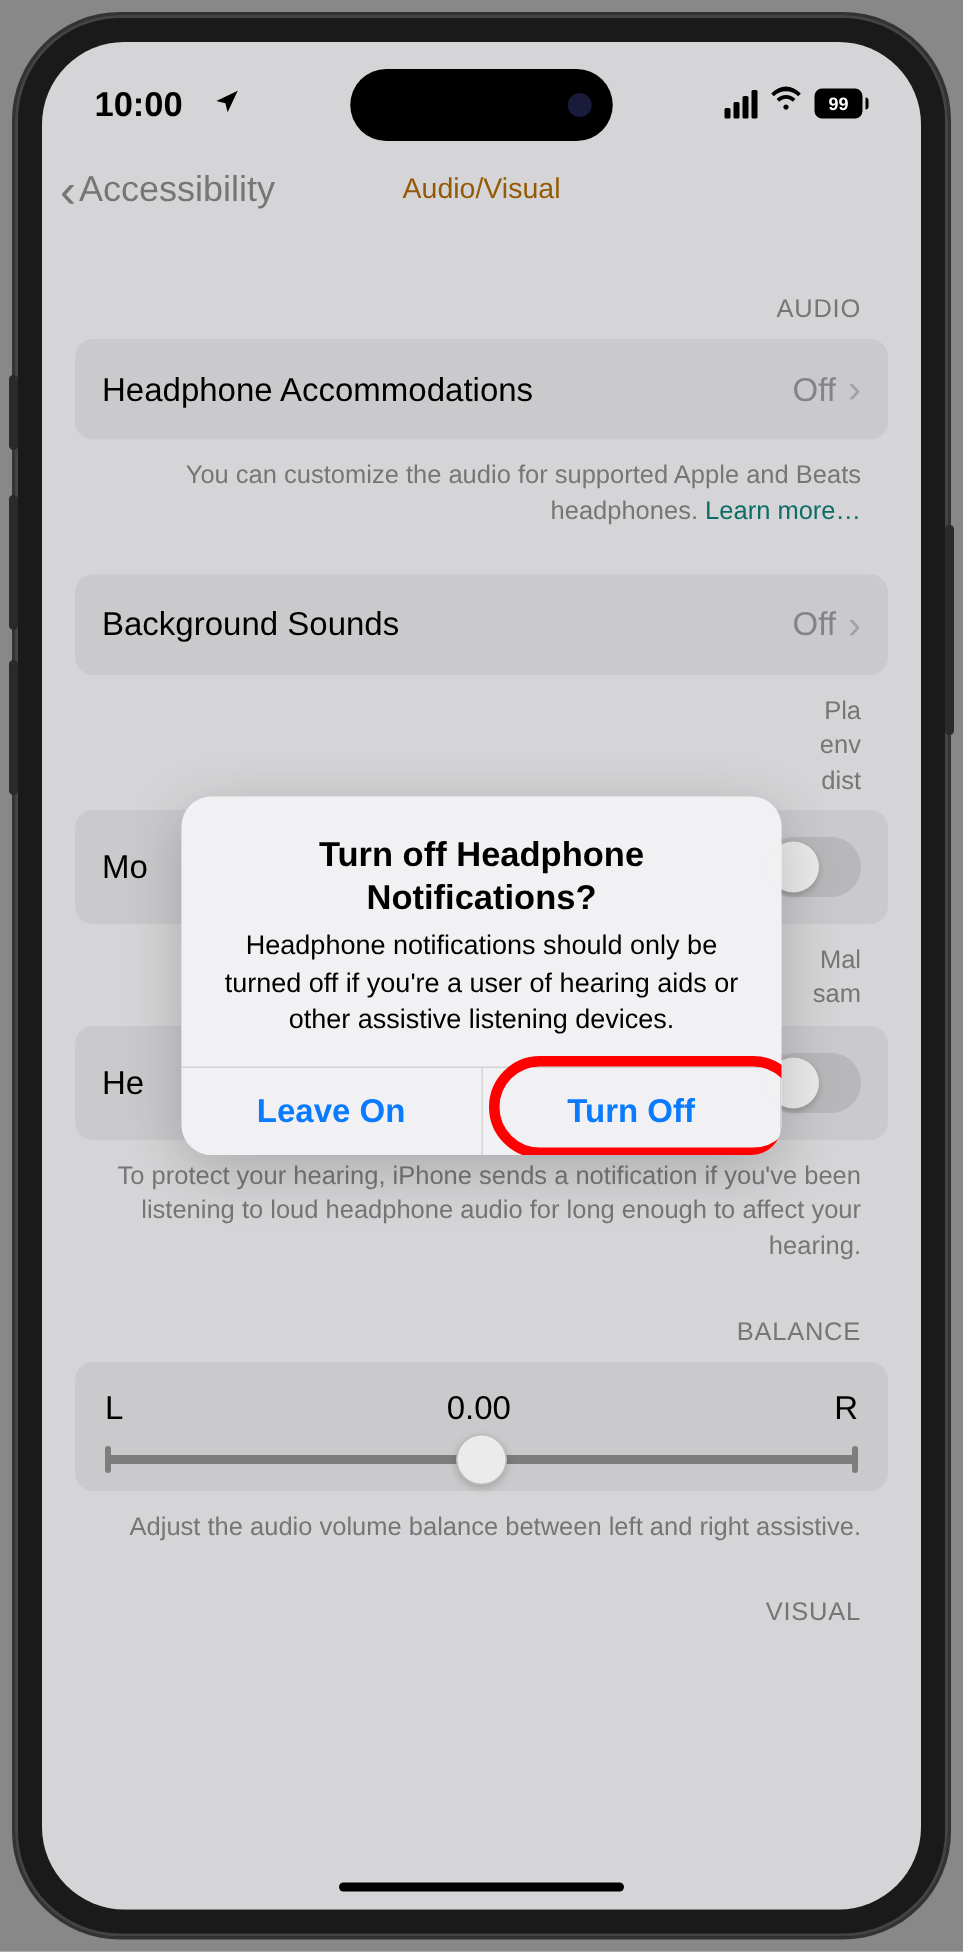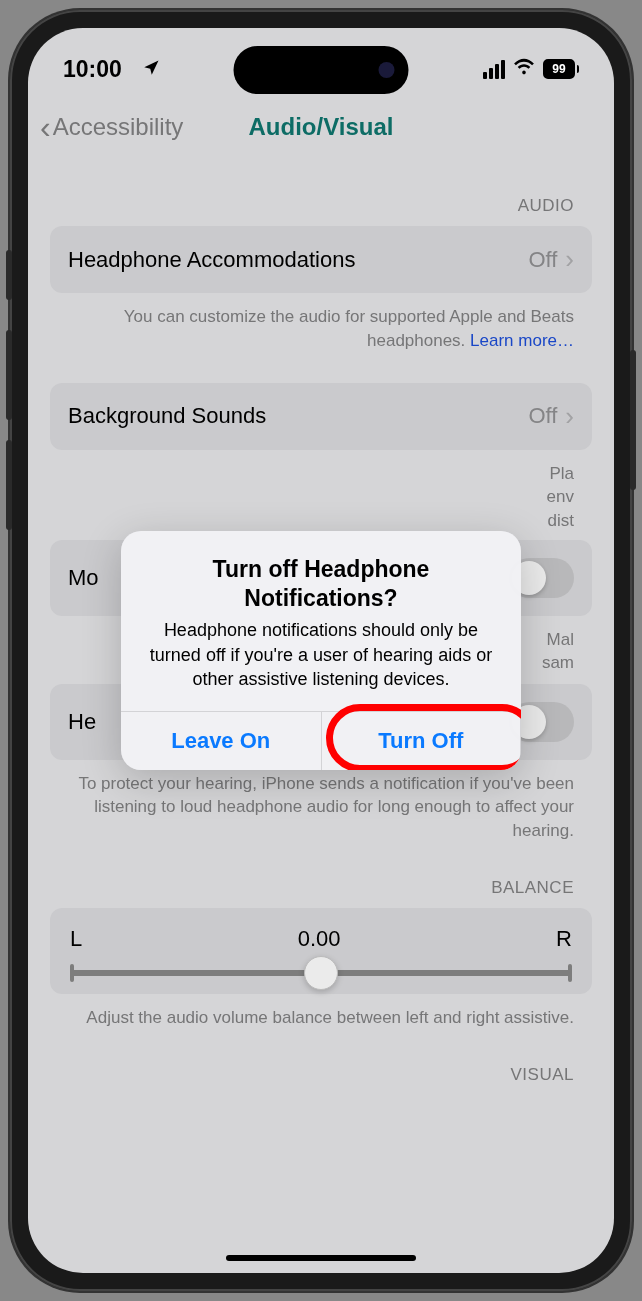--- a/index.html
+++ b/index.html
@@ -59,29 +59,29 @@
     .cellular { display: flex; align-items: flex-end; gap: 2px; }
     .cellular span { width: 4px; background: #000; border-radius: 1px; }
     .cellular span:nth-child(1){height:7px}.cellular span:nth-child(2){height:11px}.cellular span:nth-child(3){height:15px}.cellular span:nth-child(4){height:19px}
     .wifi-icon { font-size: 20px; }
     .battery { display: flex; align-items: center; gap: 2px; }
     .bat-body { width: 32px; height: 20px; border: 2px solid #000; border-radius: 5px; display: flex; align-items: center; justify-content: center; font-size: 12px; font-weight: 700; background: #000; color: #fff; }
     .bat-tip { width: 2px; height: 8px; background: #000; border-radius: 0 2px 2px 0; }
     .nav-header { display: flex; align-items: center; padding: 15px 12px 20px; position: relative; }
     .back-btn { display: flex; align-items: center; font-size: 24px; color: #808082; gap: 2px; }
     .back-chev { font-size: 32px; font-weight: 400; line-height: 0.5; }
-    .nav-title { position: absolute; left: 50%; transform: translateX(-50%); font-size: 24px; font-weight: 700; color: #0f766e; }
+    .nav-title { position: absolute; left: 50%; transform: translateX(-50%); font-size: 19px; font-weight: 400; color: #a16207; }
     .content { padding: 0 22px; text-align: right; }
     .section-header { font-size: 17px; color: #808082; padding: 35px 18px 10px; letter-spacing: 0.5px; }
     .row { background: #dcdcdf; border-radius: 12px; padding: 18px 18px; display: flex; align-items: center; justify-content: space-between; font-size: 22px; }
     .row-label { color: #000; }
     .row-right { display: flex; align-items: center; gap: 8px; color: #909092; font-size: 22px; }
     .chev { font-size: 26px; color: #b0b0b2; font-weight: 300; }
     .footer-text { font-size: 17px; color: #808082; padding: 12px 18px 0; line-height: 1.4; }
-    .footer-text a { color: #1d4ed8; text-decoration: none; }
+    .footer-text a { color: #0f766e; text-decoration: none; }
     .toggle { width: 65px; height: 40px; background: #c8c8ca; border-radius: 20px; position: relative; }
     .toggle::after { content:''; position:absolute; width:34px; height:34px; background:#fff; border-radius:50%; top:3px; left:3px; box-shadow: 0 2px 4px rgba(0,0,0,0.2); }
     .balance-box { background: #dcdcdf; border-radius: 12px; padding: 18px 20px; }
     .balance-labels { display: flex; justify-content: space-between; font-size: 22px; margin-bottom: 18px; }
     .slider-track { position: relative; height: 6px; background: #888; border-radius: 3px; }
     .slider-ends { position: absolute; width: 4px; height: 18px; background: #888; border-radius: 2px; top: -6px; }
     .slider-ends.l { left: 0; } .slider-ends.r { right: 0; }
     .slider-thumb { position: absolute; width: 34px; height: 34px; background: #fff; border: 1px solid #ccc; border-radius: 50%; top: -14px; left: 50%; transform: translateX(-50%); box-shadow: 0 2px 6px rgba(0,0,0,0.2); }
     .home-ind { width: 190px; height: 6px; background: #000; border-radius: 3px; position: absolute; bottom: 12px; left: 50%; transform: translateX(-50%); z-index: 200; }
     

